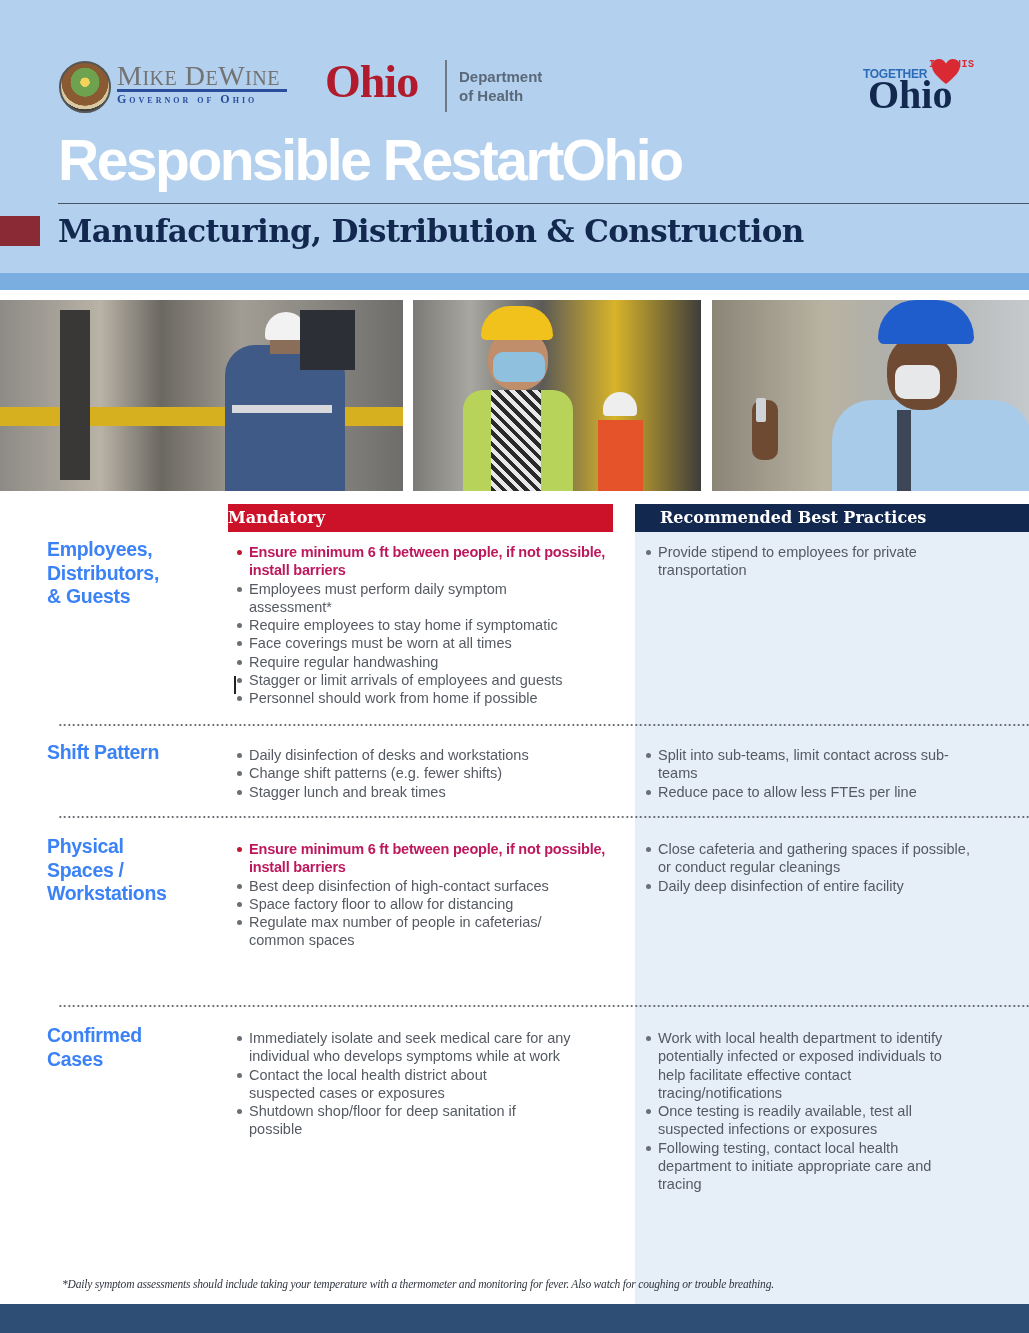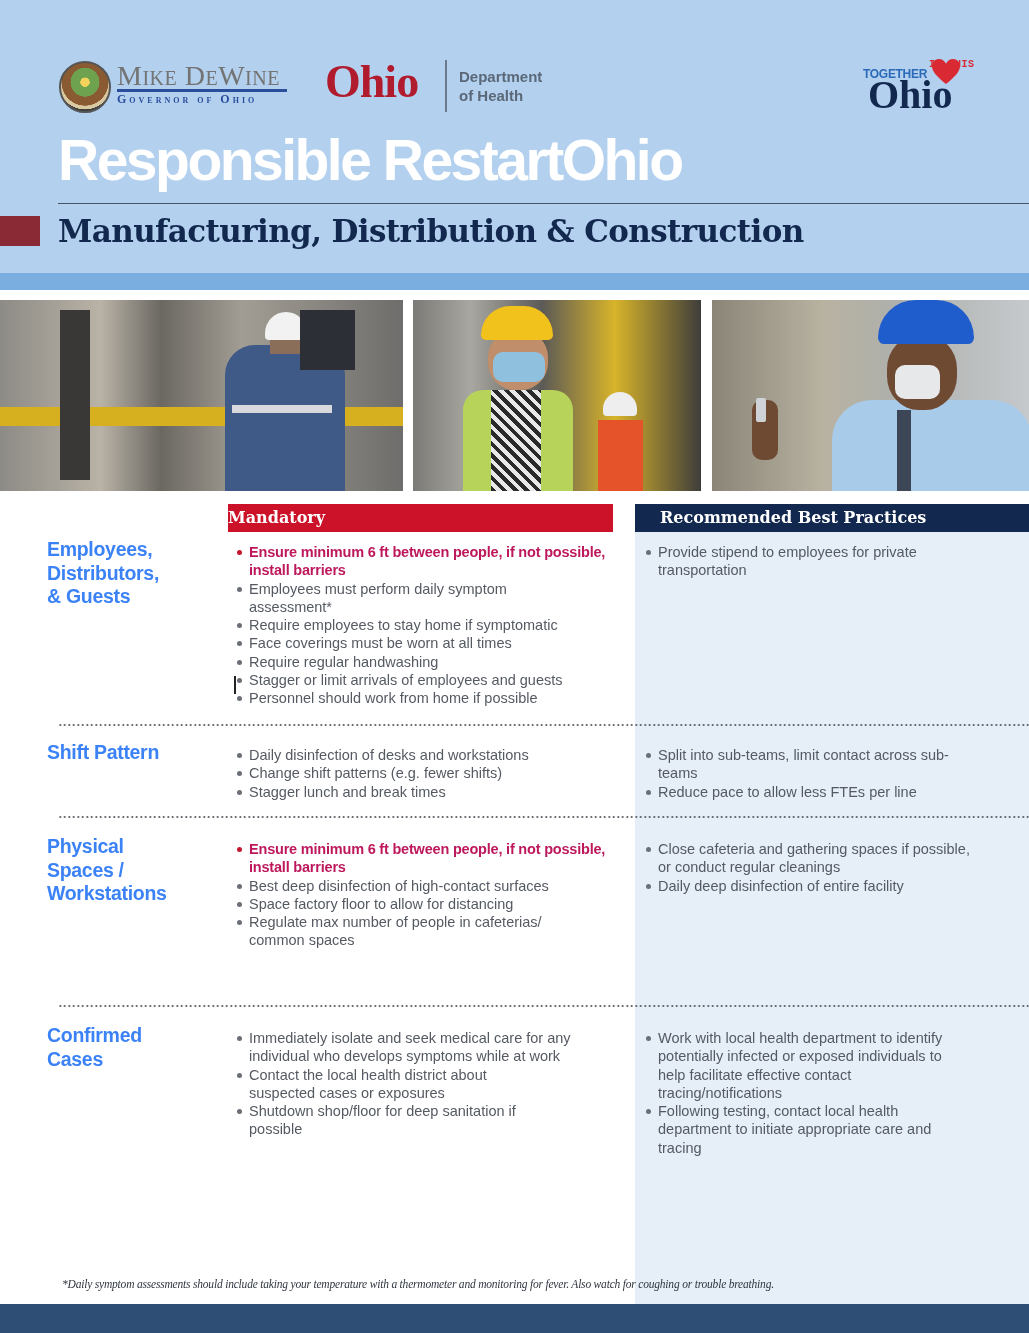--- a/index.html
+++ b/index.html
@@ -239,17 +239,18 @@
   <div>Confirmed</div>
   <div>Cases</div>
 </div>
 <ul class="blist col-m" style="top:1029px;">
   <li style="width:355px;">Immediately isolate and seek medical care for any individual who develops symptoms while at work</li>
   <li style="width:310px;">Contact the local health district about suspected cases or exposures</li>
   <li style="width:330px;">Shutdown shop/floor for deep sanitation if possible</li>
 </ul>
 <ul class="blist col-r" style="top:1029px;width:310px;">
   <li>Work with local health department to identify potentially infected or exposed individuals to help facilitate effective contact tracing/notifications</li>
+  <li>Once testing is readily available, test all suspected infections or exposures</li>
   <li>Following testing, contact local health department to initiate appropriate care and tracing</li>
 </ul>
 
 <p class="footnote">*Daily symptom assessments should include taking your temperature with a thermometer and monitoring for fever. Also watch for coughing or trouble breathing.</p>
 <div class="footer-band"></div>
 
 </body></html>

